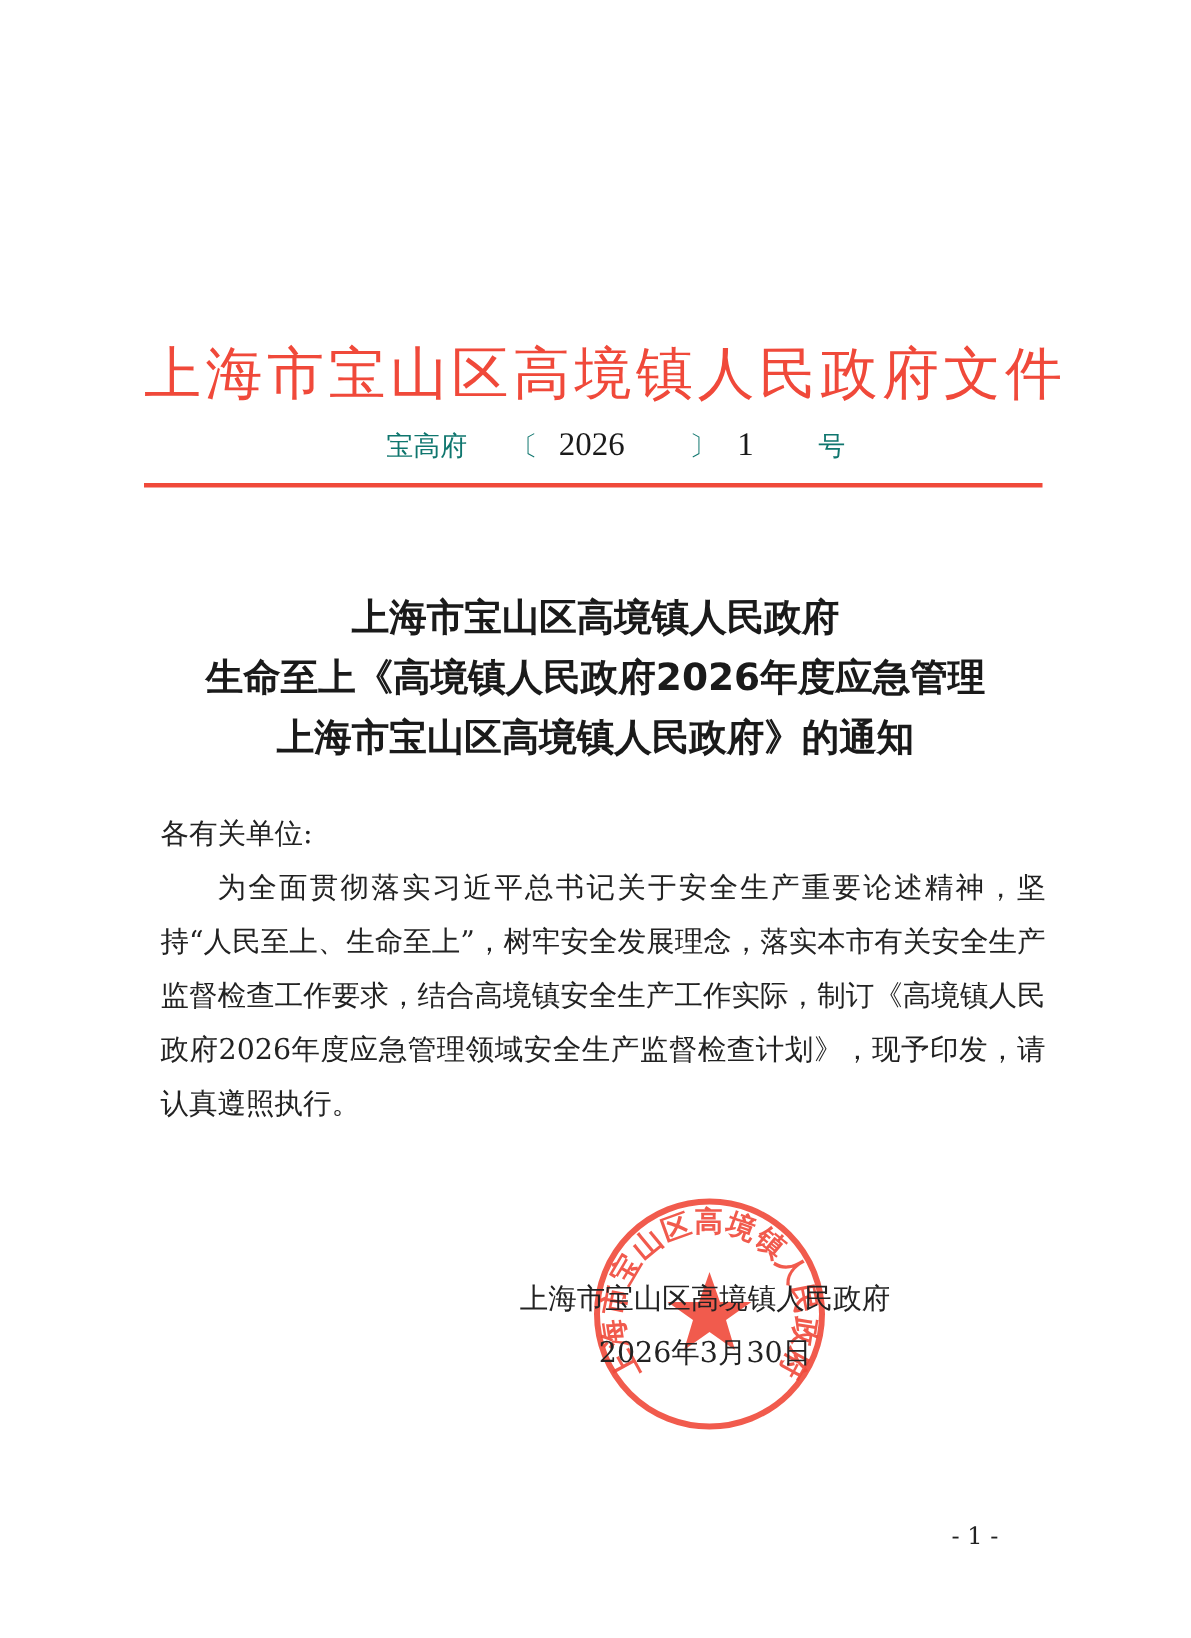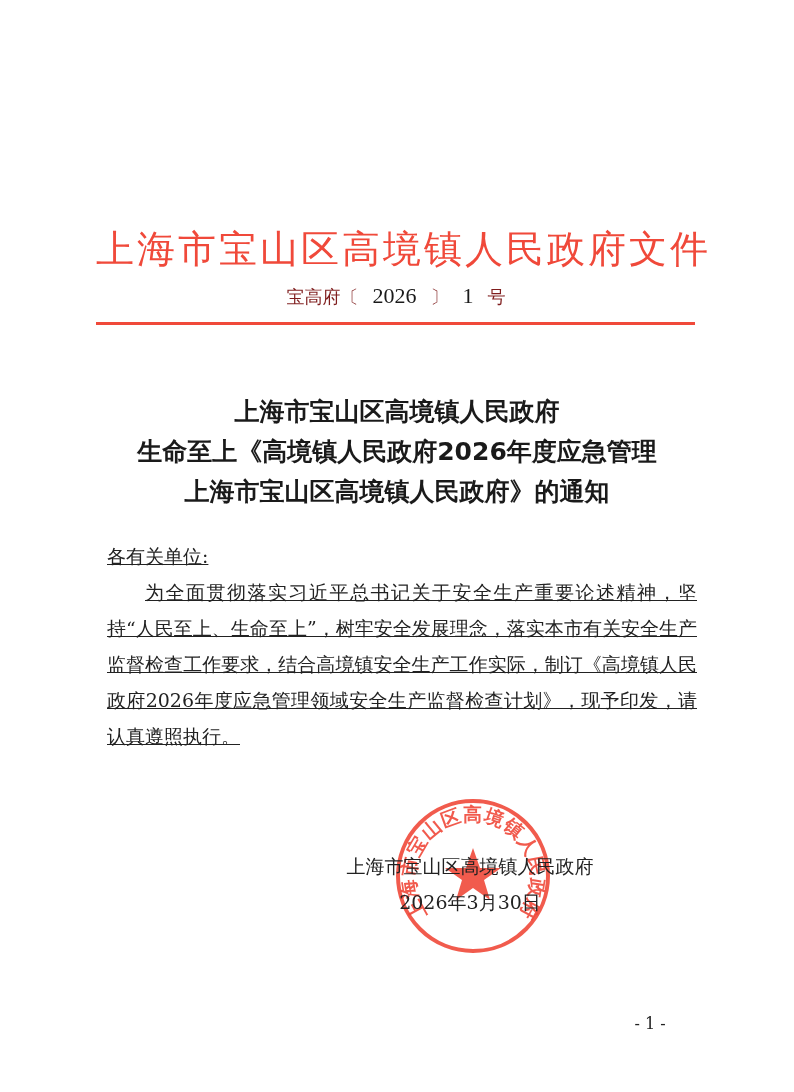--- a/index.html
+++ b/index.html
@@ -4,29 +4,29 @@
 <style>
   html, body { margin: 0; padding: 0; background: #ffffff; }
   body { width: 794px; height: 1092px; position: relative; overflow: hidden;
          font-family: "DejaVu Serif", "Liberation Serif", serif; color: #1a1a1a; }
   .abs { position: absolute; }
   .masthead { left: 96px; top: 178px; width: 600px; text-align: center;
     font-family: "DejaVu Serif", serif; font-size: 38px; letter-spacing: 3px;
     color: #f0493a; line-height: 60px; white-space: nowrap; margin-top: 41px; }
   .docno { left: 96px; top: 282px; width: 600px; text-align: center;
     font-size: 18px; line-height: 28px; white-space: nowrap; }
-  .docno .red { color: #7f1d1d; }
+  .docno .red { color: #0f766e; margin-left: 29px; }
   .docno .num { color: #1a1a1a; font-family: "Liberation Serif", serif; font-size: 22px; }
   .docno .sp { display: inline-block; width: 14px; }
   .rule { left: 96px; top: 322px; width: 599px; height: 3px; background: #f0493a; }
   .title { left: 80px; top: 392px; width: 634px; text-align: center;
     font-family: "DejaVu Sans", sans-serif; font-weight: bold; font-size: 25px;
     line-height: 40px; color: #1a1a1a; }
   .title .line { display: block; white-space: nowrap; }
-  .body { left: 107px; top: 538px; width: 590px; font-size: 19px; line-height: 36px; color: #222; text-decoration: underline; }
+  .body { left: 107px; top: 538px; width: 590px; font-size: 19px; line-height: 36px; color: #222; }
   .body p { margin: 0; }
   .indent { text-indent: 38px; text-align: justify; }
   .sig { left: 300px; top: 848px; width: 340px; text-align: center; font-size: 19px; line-height: 36px; color: #222; white-space: nowrap; }
   .seal { left: 393px; top: 796px; width: 160px; height: 160px; }
   .pagenum { left: 600px; top: 1014px; width: 100px; text-align: center; font-size: 16px; color: #222; }
 </style>
 </head>
 <body>
 
 <div class="abs masthead">上海市宝山区高境镇人民政府文件</div>

